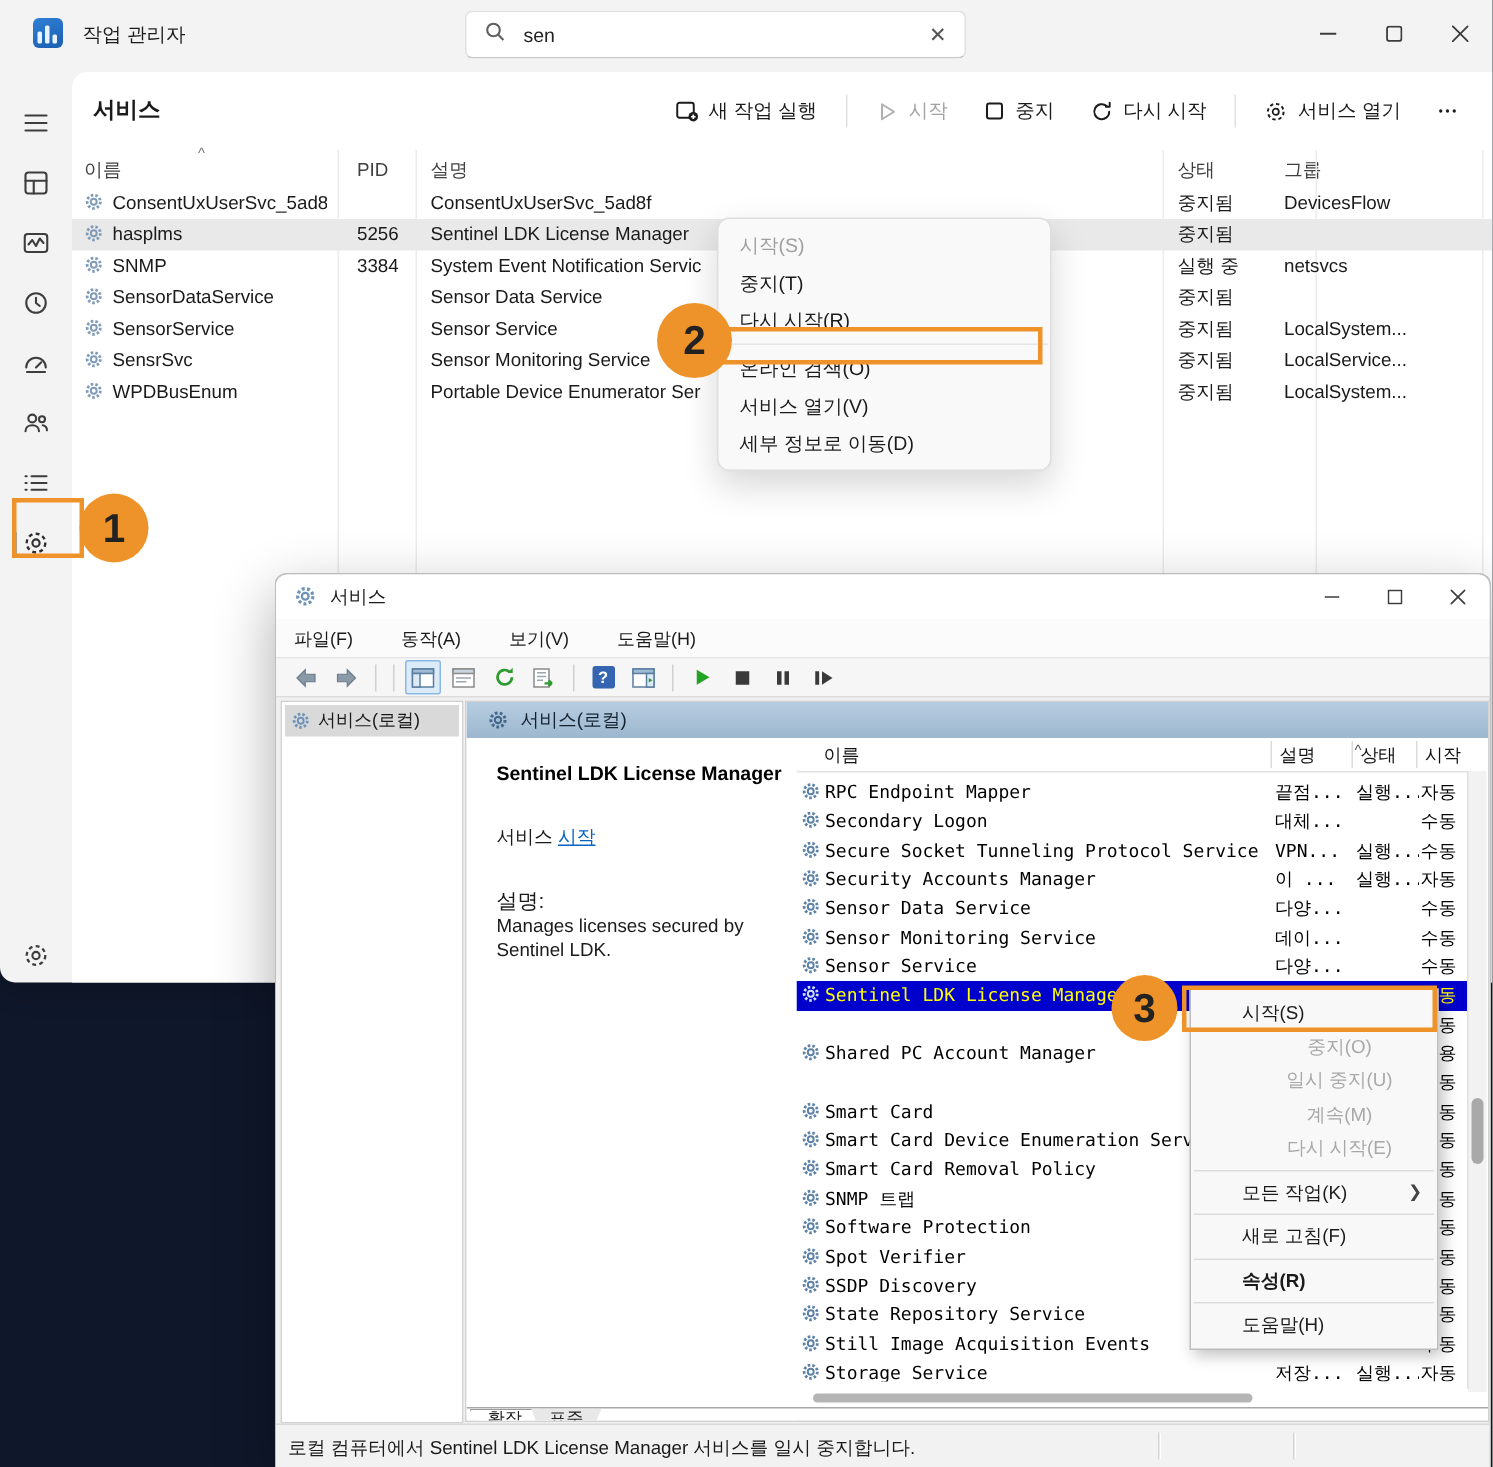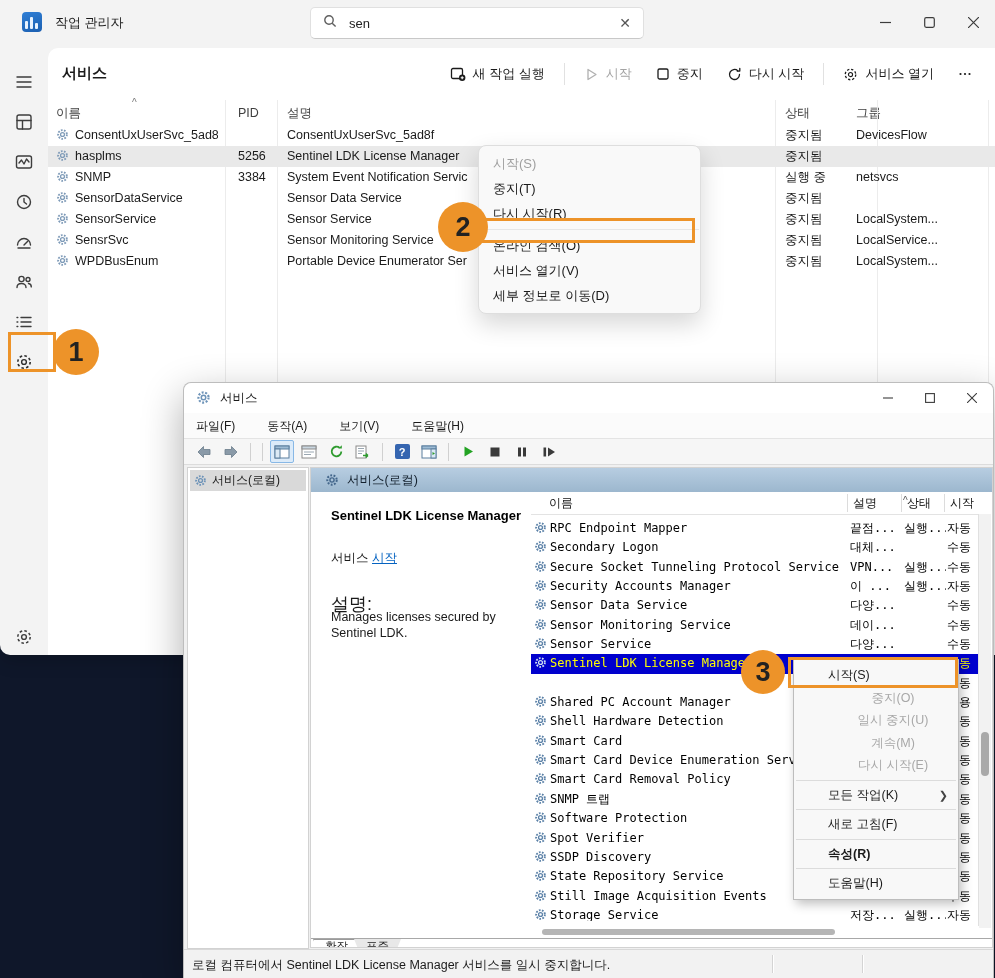--- a/index.html
+++ b/index.html
@@ -70,21 +70,21 @@
   .tree{position:absolute;left:3px;top:84px;width:122px;height:482px;background:#fff;border:1px solid #d2d2d2;box-sizing:border-box;}
   .tree-item{margin:2px 2px;display:flex;align-items:center;gap:5px;background:#d9d9d9;padding:2px 4px;font-size:12px;cursor:pointer;}
   
   .rp{position:absolute;left:126px;top:84px;width:683px;bottom:30px;background:#fff;border:1px solid #d2d2d2;box-sizing:border-box;overflow:hidden;}
   .rp-head{position:absolute;left:0;top:0;right:0;height:24px;background:linear-gradient(180deg,#b7cde1,#9cb7ce);
       display:flex;align-items:center;gap:8px;padding-left:14px;font-size:12.5px;color:#14212e;}
   .rp-desc{position:absolute;left:0;top:24px;width:219px;bottom:0;background:#fff;}
   .rp-desc .svc-title{position:absolute;left:20px;top:16px;font-size:13px;font-weight:bold;color:#000;}
   .rp-desc .svc-action{position:absolute;left:20px;top:46px;font-size:12.5px;margin-top:12px;}
   .rp-desc .svc-action a{color:#0563c1;text-decoration:underline;cursor:pointer;}
-  .rp-desc .d-label{position:absolute;left:20px;top:100px;font-size:18px;}
+  .rp-desc .d-label{position:absolute;left:20px;top:100px;font-size:14px;}
   .rp-desc .d-text{position:absolute;left:20px;top:117px;width:185px;font-size:12.5px;line-height:16px;}
   .lv{position:absolute;left:220px;top:24px;right:13px;bottom:26px;overflow:hidden;background:#fff;}
   .lv-head{position:absolute;left:0;top:0;right:0;height:22px;border-bottom:1px solid #e3e3e3;font-size:12px;color:#111;}
   .lv-head span{position:absolute;top:3px;}
   .lv-head .colline{position:absolute;top:2px;bottom:2px;width:1px;background:#dcdcdc;}
   .lv-caret{position:absolute;left:372px;top:0px;font-size:10px;color:#555;}
   .svc-rows{position:absolute;left:0;top:27px;right:0;}
   .svc-row{position:relative;height:19.35px;font-family:"DejaVu Sans Mono","Liberation Mono",monospace;font-size:12px;color:#000;}
   .svc-row.sel{background:#0000cd;color:#ffff00;}
   .svc-row.sel .lc{color:#ffff00;}
@@ -651,24 +651,20 @@
             <div class="svc-row">
               <span class="lc l-name"><svg class="gear inline-svg" width="13" height="13" viewBox="0 0 16 16">
                   <circle cx="8" cy="8" r="5.4" fill="none" stroke="#5c82a8" stroke-width="2.3" stroke-dasharray="2.1 1.7"></circle>
                   <circle cx="8" cy="8" r="2.4" fill="none" stroke="#5c82a8" stroke-width="1.6"></circle>
                 </svg><span>Shared PC Account Manager</span></span>
               <span class="lc l-desc"></span>
               <span class="lc l-status"></span>
               <span class="lc l-startup">사용</span>
             </div>
             <div class="svc-row">
-              <span class="lc l-name"><svg class="gear inline-svg" width="13" height="13" viewBox="0 0 16 16">
-                  <circle cx="8" cy="8" r="5.4" fill="none" stroke="#5c82a8" stroke-width="2.3" stroke-dasharray="2.1 1.7"></circle>
-                  <circle cx="8" cy="8" r="2.4" fill="none" stroke="#5c82a8" stroke-width="1.6"></circle>
-                </svg><span>Shell Hardware Detection</span></span>
               <span class="lc l-desc"></span>
               <span class="lc l-status"></span>
               <span class="lc l-startup">자동</span>
             </div>
             <div class="svc-row">
               <span class="lc l-name"><svg class="gear inline-svg" width="13" height="13" viewBox="0 0 16 16">
                   <circle cx="8" cy="8" r="5.4" fill="none" stroke="#5c82a8" stroke-width="2.3" stroke-dasharray="2.1 1.7"></circle>
                   <circle cx="8" cy="8" r="2.4" fill="none" stroke="#5c82a8" stroke-width="1.6"></circle>
                 </svg><span>Smart Card</span></span>
               <span class="lc l-desc"></span>

